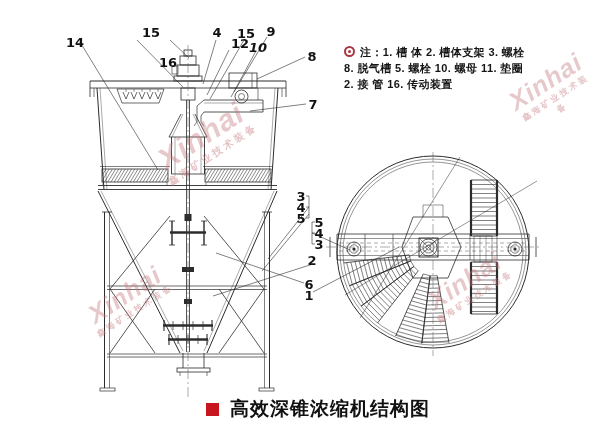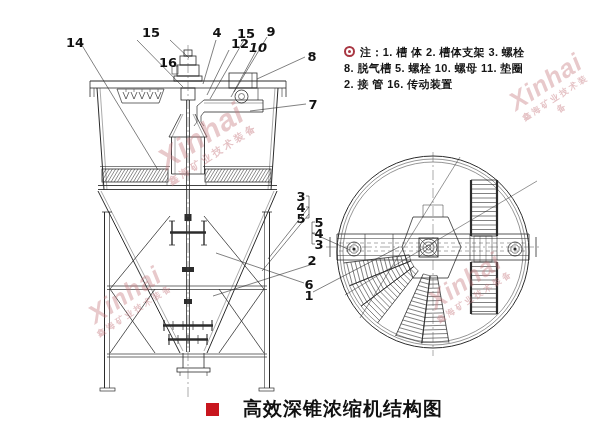--- a/index.html
+++ b/index.html
@@ -12,21 +12,21 @@
   .co{position:absolute;transform:translate(-50%,-50%);
       font:700 13px "DejaVu Sans","Liberation Sans",sans-serif;color:#121212;
       background:rgba(255,255,255,0.0);line-height:1;}
   .legend{position:absolute;left:344px;top:44px;font-weight:700;font-size:11px;
           line-height:16px;color:#151515;letter-spacing:0.4px;white-space:nowrap;}
   .legend-line{height:16px;}
   .note-marker{display:inline-block;width:7px;height:7px;border:2px solid #a83642;
                border-radius:50%;position:relative;margin-right:5px;vertical-align:-1px;}
   .note-marker::after{content:"";position:absolute;left:2px;top:2px;width:3px;height:3px;
                border-radius:50%;background:#a83642;}
-  .title-row{position:absolute;left:206px;top:396px;display:flex;align-items:center;gap:24px;}
+  .title-row{position:absolute;left:206px;top:396px;display:flex;align-items:center;gap:11px;}
   .title-bullet{width:13px;height:13px;background:#c8161e;flex:0 0 auto;}
   .title-row h1{margin:0;font-size:19px;font-weight:700;letter-spacing:1px;color:#111;}
   .wm{position:absolute;transform:translate(-50%,-50%) rotate(-33deg);text-align:center;
       pointer-events:none;color:rgba(197,120,126,0.40);}
   .wm .b{font-style:italic;font-weight:700;font-size:30px;letter-spacing:1px;display:block;line-height:1;}
   .wm .s{font-weight:700;font-size:10px;letter-spacing:3px;display:block;color:rgba(197,120,126,0.45);}
   .wm.small{transform:translate(-50%,-50%) rotate(-33deg) scale(0.85);}
 </style>
 </head>
 <body>

